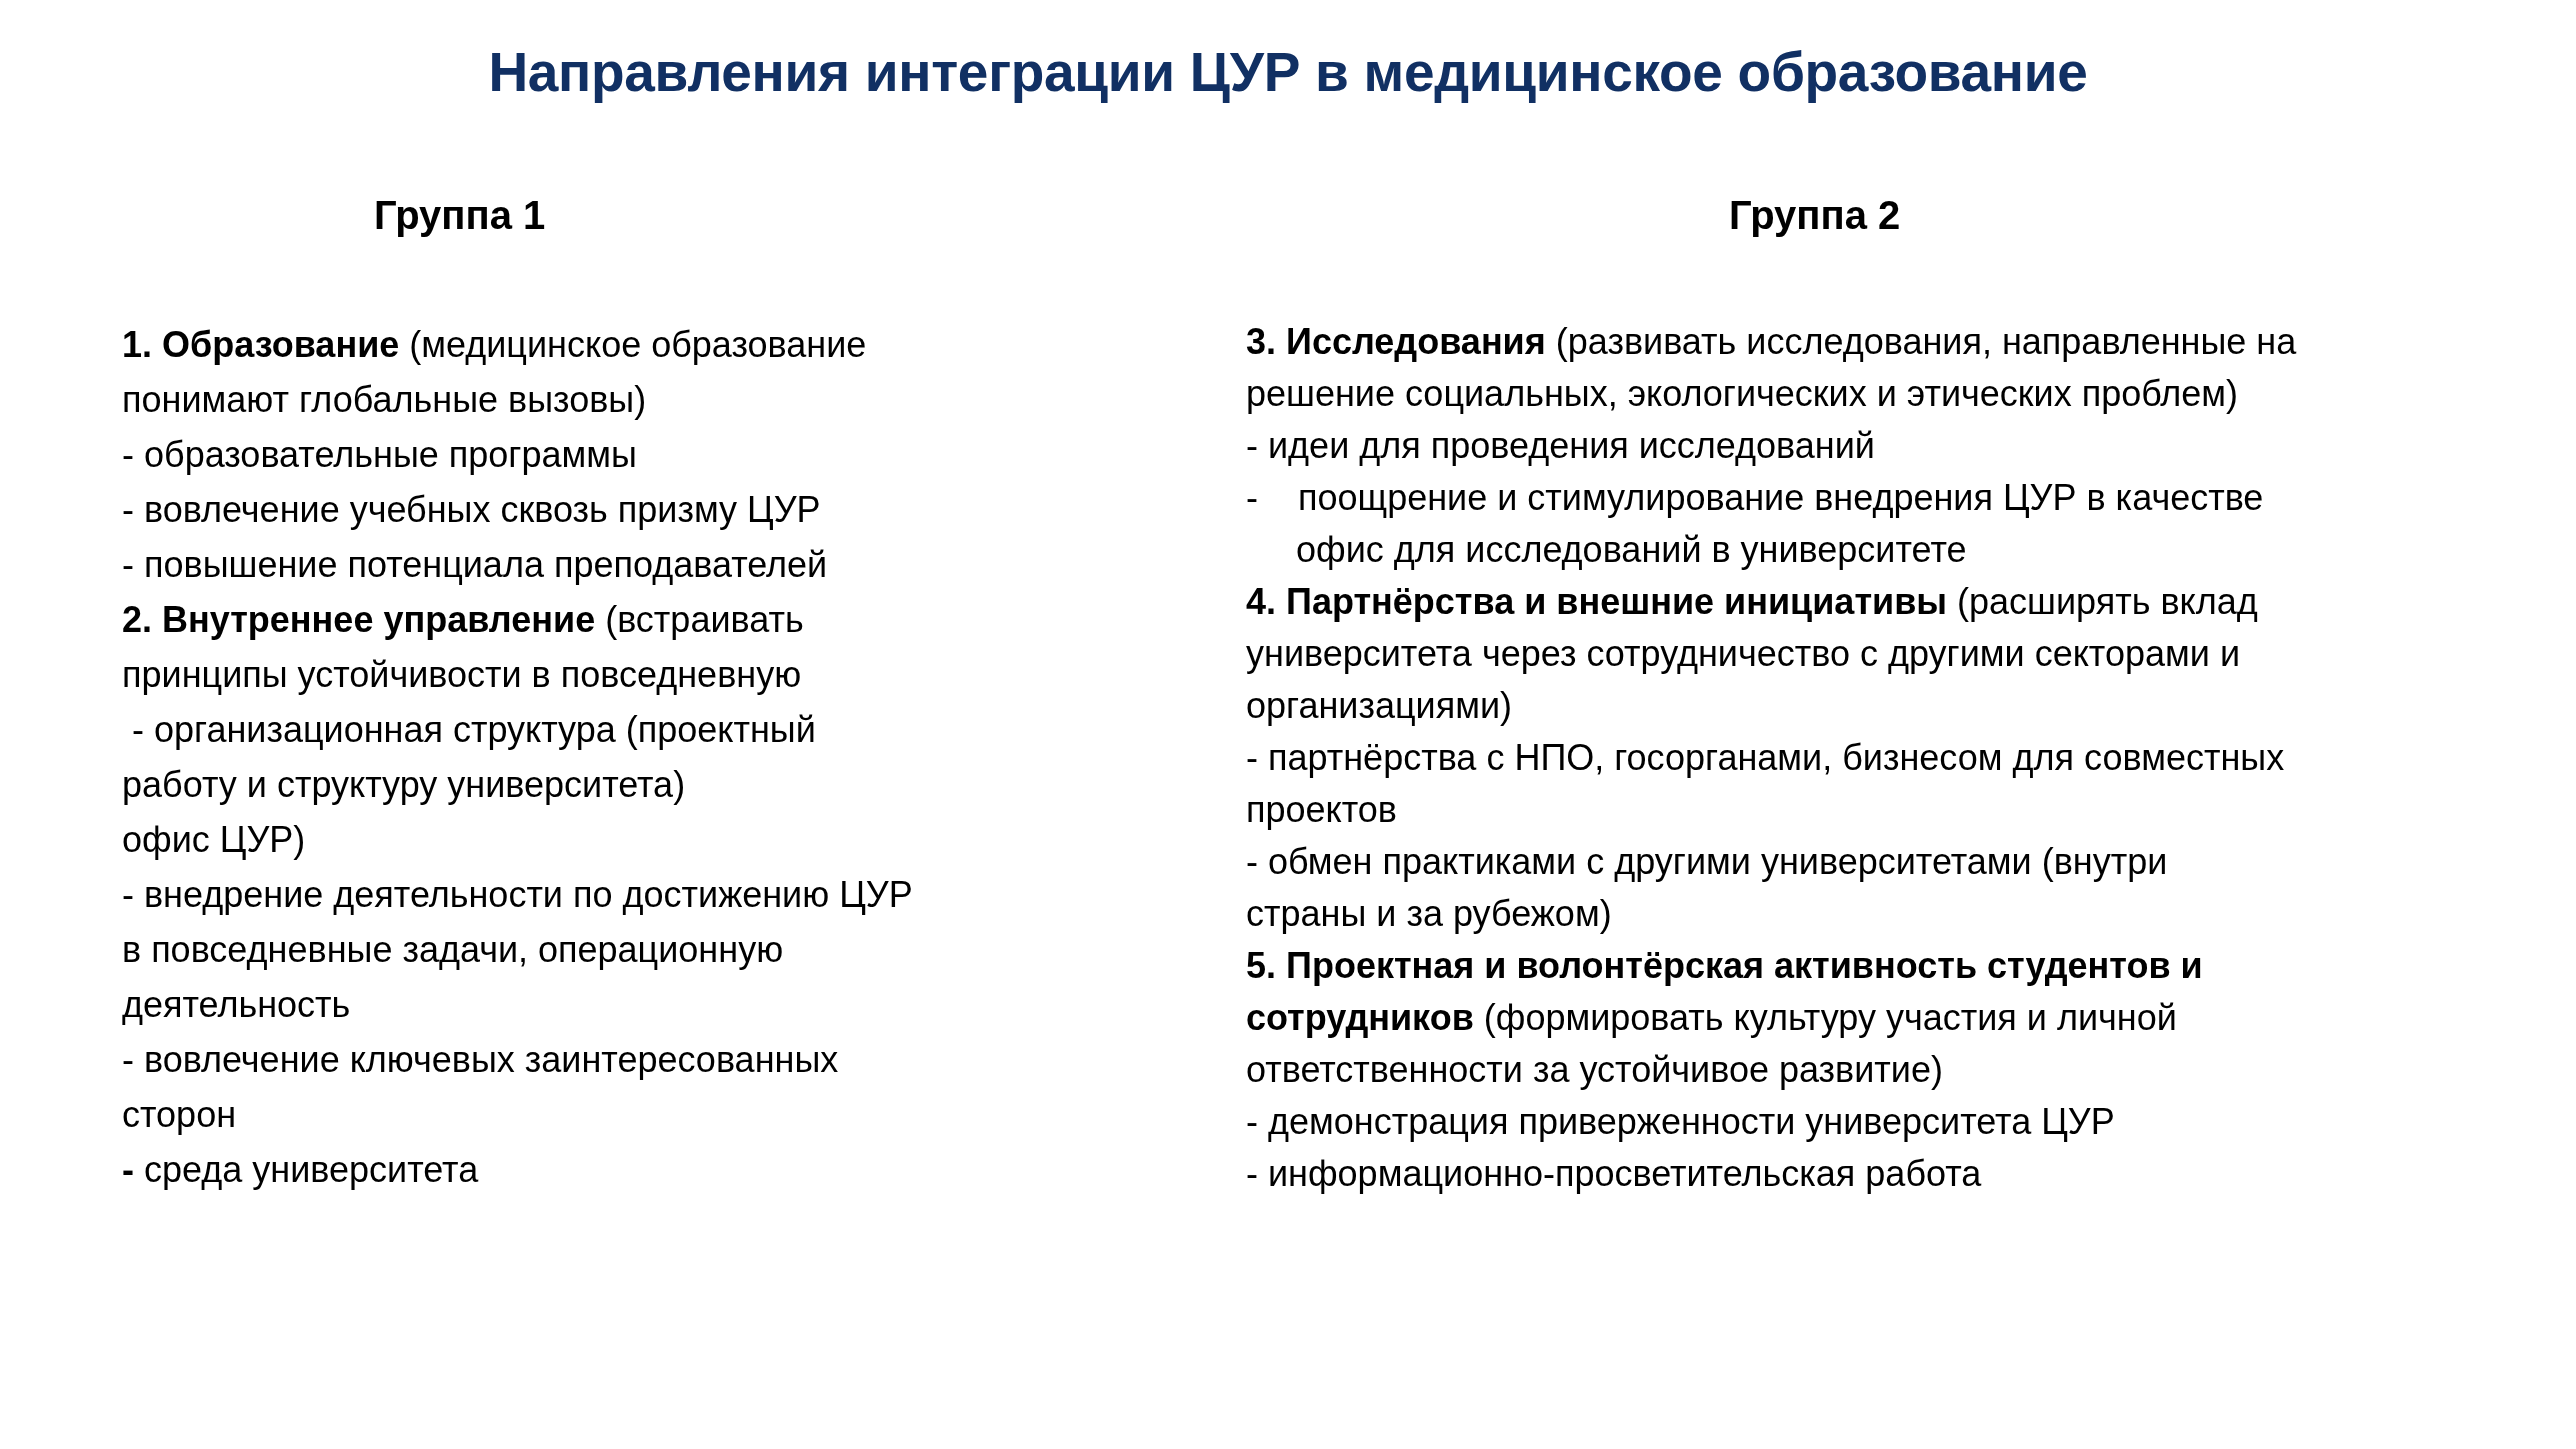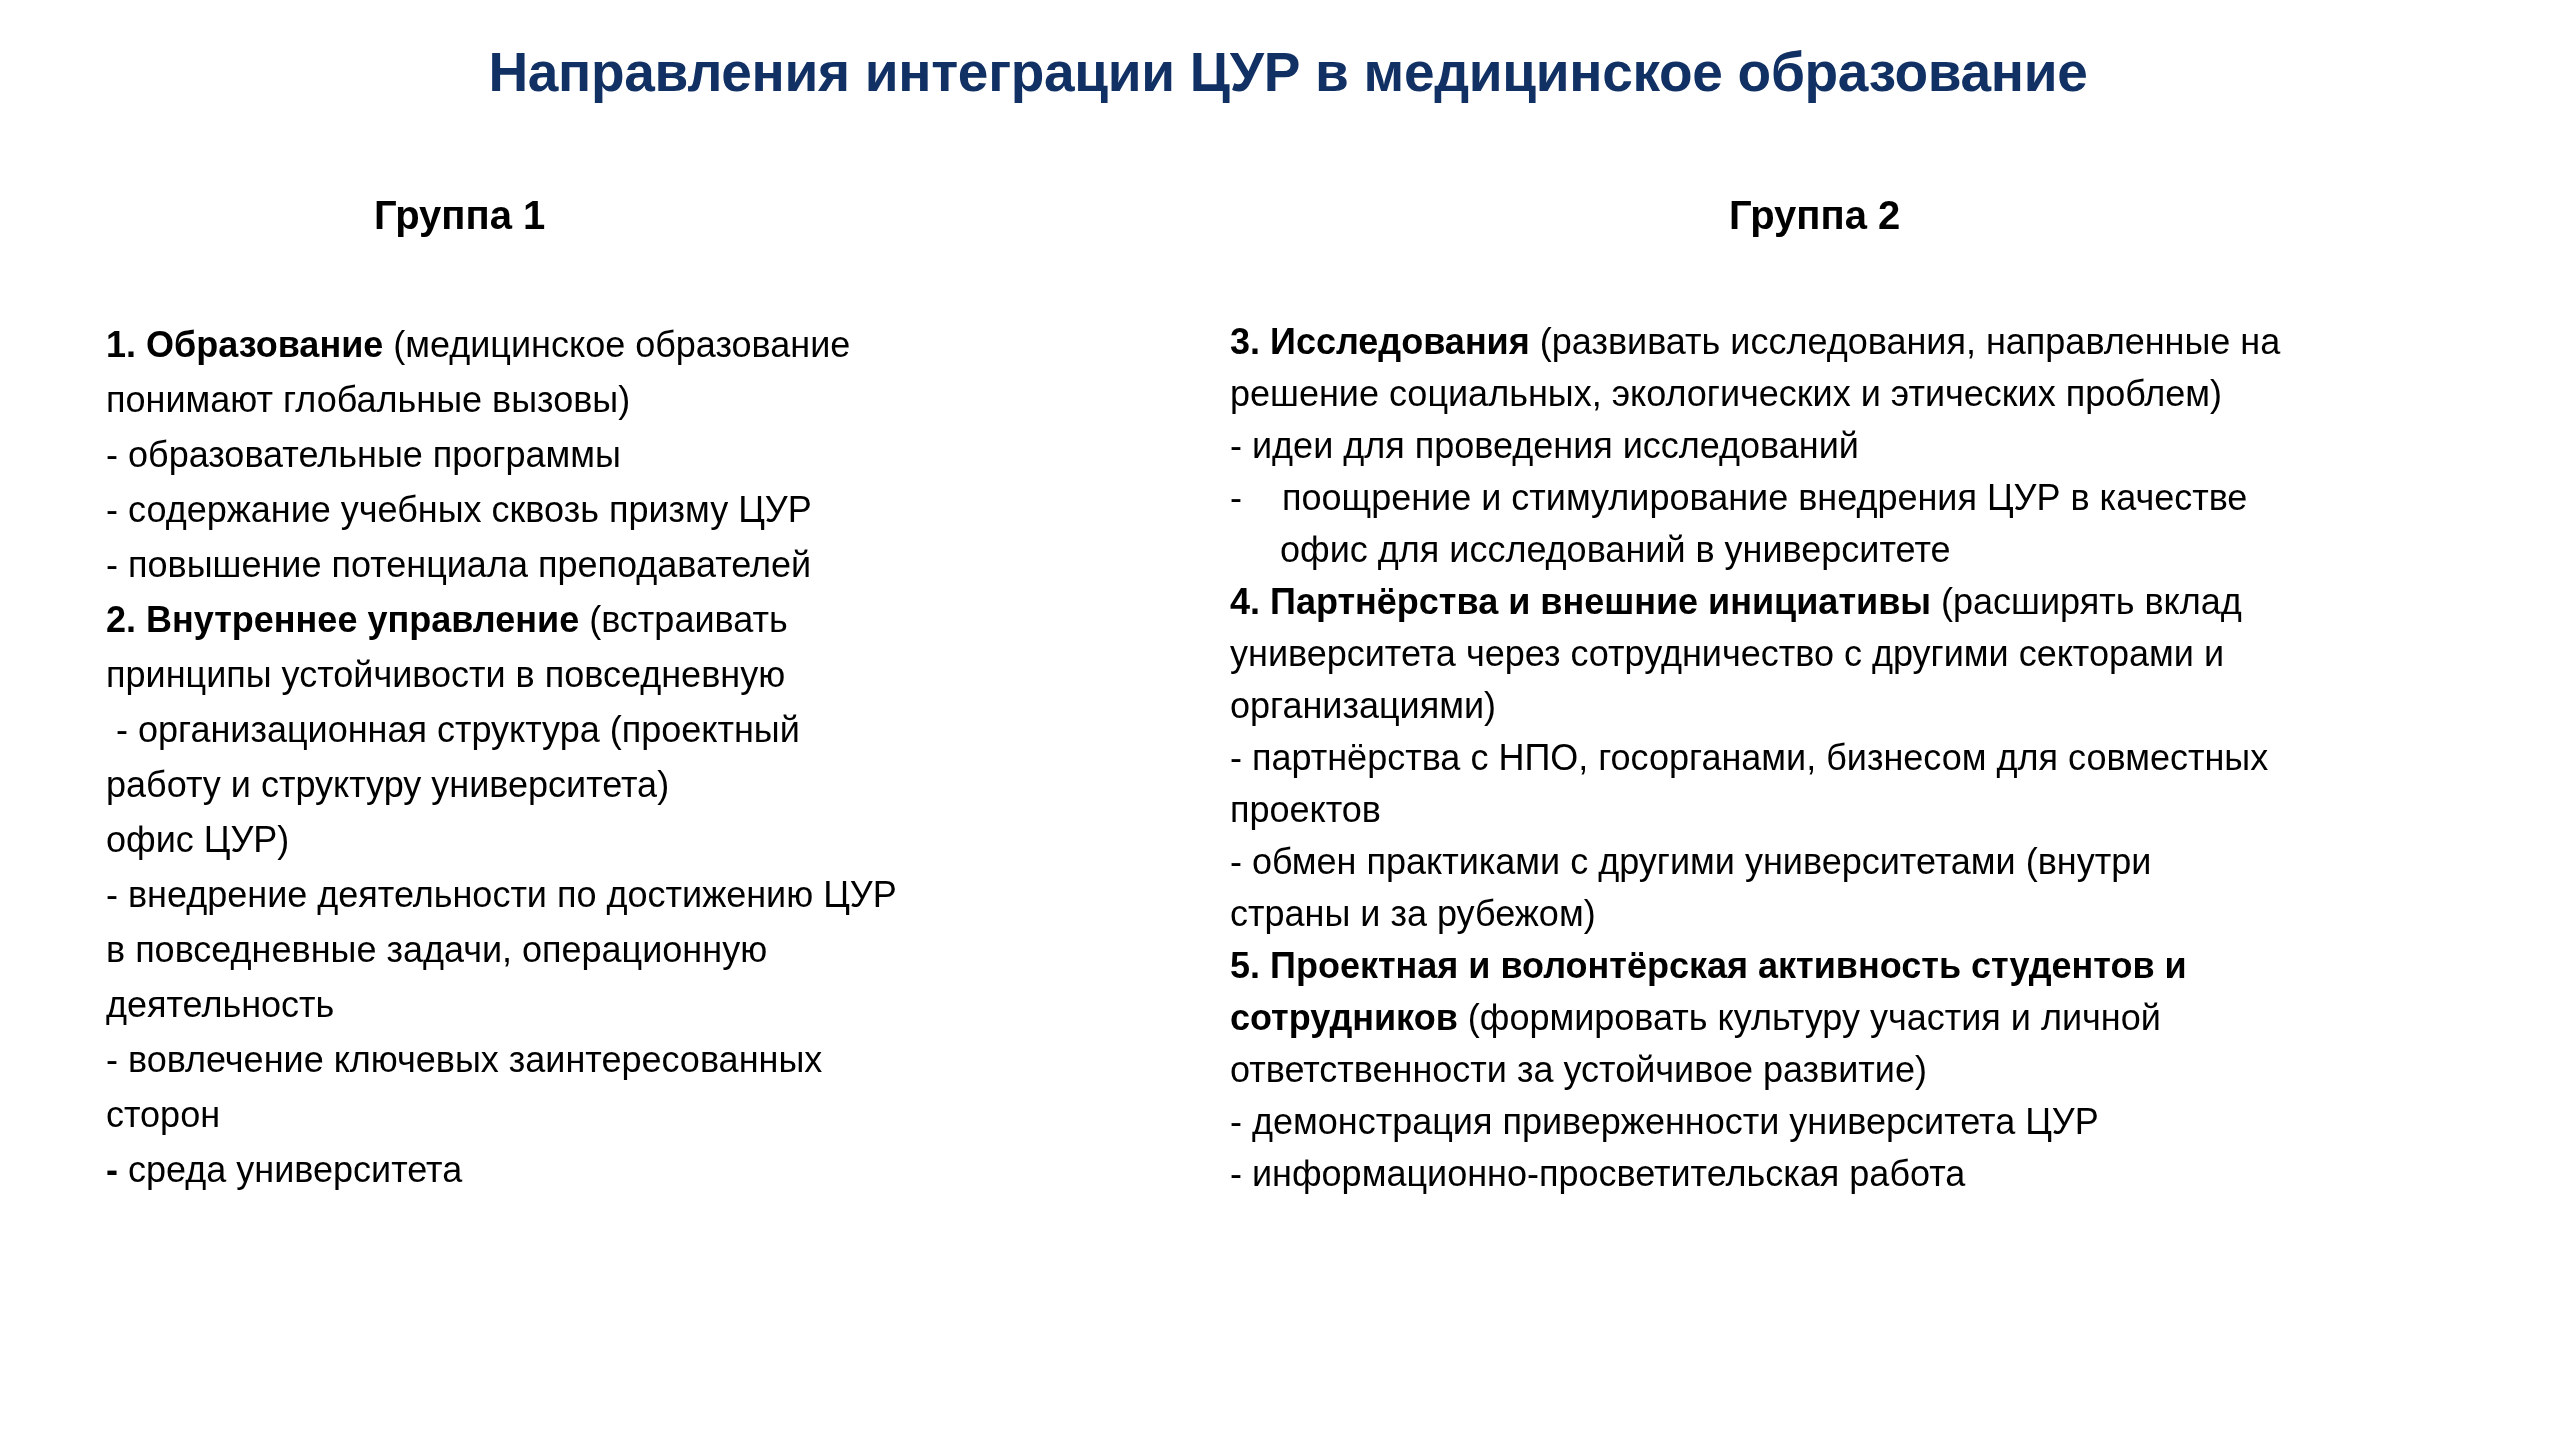--- a/index.html
+++ b/index.html
@@ -45,39 +45,39 @@
   .group-head-2 { left: 1729px; top: 193px; }
 
   .body-block {
     position: absolute;
     font-size: 36px;
     color: #000000;
   }
   .body-left  { left: 106px;  top: 317px;  width: 1030px; line-height: 55px; }
   .body-right { left: 1230px; top: 316px;  width: 1327px; line-height: 52px; }
 
-  .ln { white-space: pre; }
+  .ln { white-space: pre; margin-left: 16px; }
   .ln b { font-weight: bold; }
 </style>
 </head>
 <body style="background: rgb(255, 255, 255);">
 
 <div class="slide">
 
   <div class="slide-title" style="color: rgb(17, 48, 99);">Направления интеграции ЦУР в медицинское образование</div>
 
   <div class="group-head group-head-1">Группа 1</div>
 
   <div class="group-head group-head-2">Группа 2</div>
 
   <div class="body-block body-left" id="col-left-body">
       <div class="ln"><b>1. Образование</b><span> (медицинское образование</span></div>
       <div class="ln"><span>понимают глобальные вызовы)</span></div>
       <div class="ln"><span>- образовательные программы</span></div>
-      <div class="ln"><span>- содержание учебных сквозь призму ЦУР</span></div>
+      <div class="ln"><span>- вовлечение учебных сквозь призму ЦУР</span></div>
       <div class="ln"><span>- повышение потенциала преподавателей</span></div>
       <div class="ln"><b>2. Внутреннее управление</b><span> (встраивать</span></div>
       <div class="ln"><span>принципы устойчивости в повседневную</span></div>
       <div class="ln"><span> - организационная структура (проектный</span></div>
       <div class="ln"><span>работу и структуру университета)</span></div>
       <div class="ln"><span>офис ЦУР)</span></div>
       <div class="ln"><span>- внедрение деятельности по достижению ЦУР</span></div>
       <div class="ln"><span>в повседневные задачи, операционную</span></div>
       <div class="ln"><span>деятельность</span></div>
       <div class="ln"><span>- вовлечение ключевых заинтересованных</span></div>

